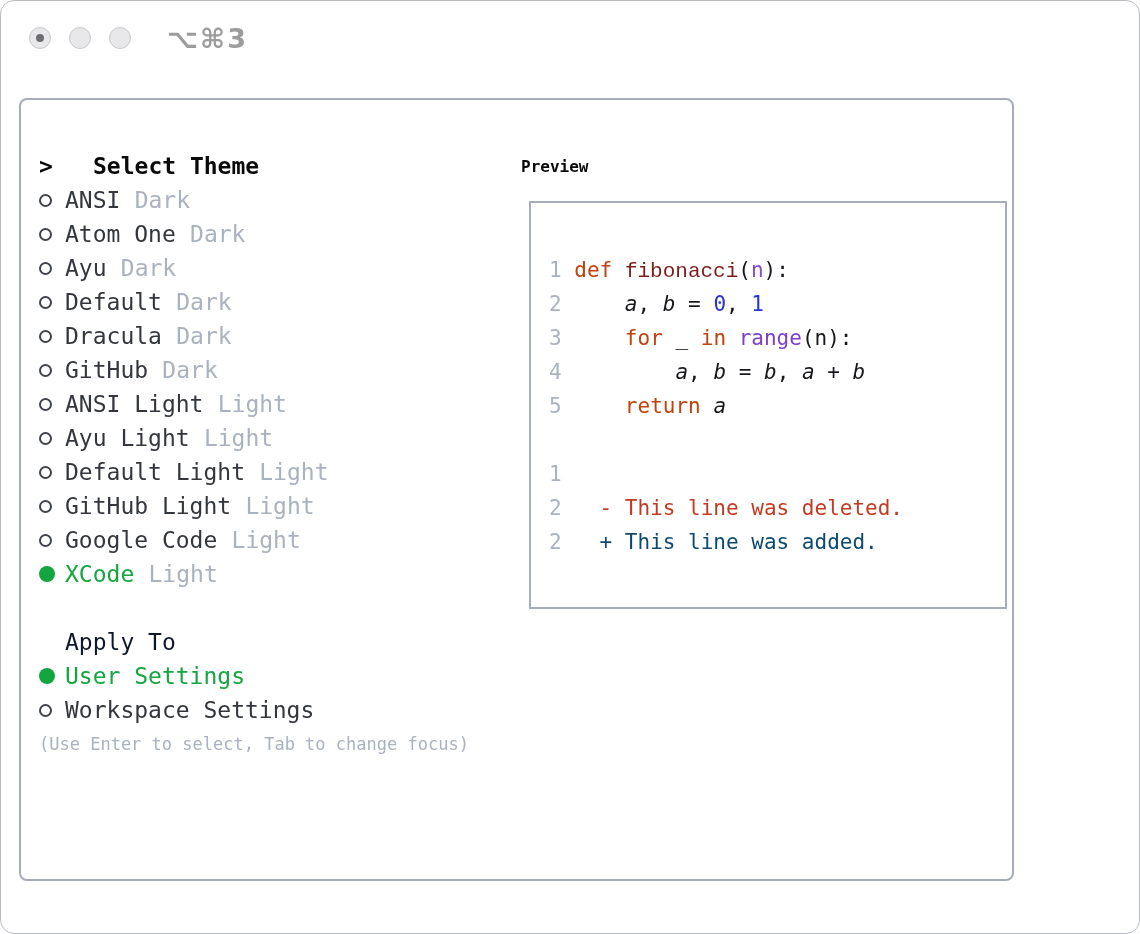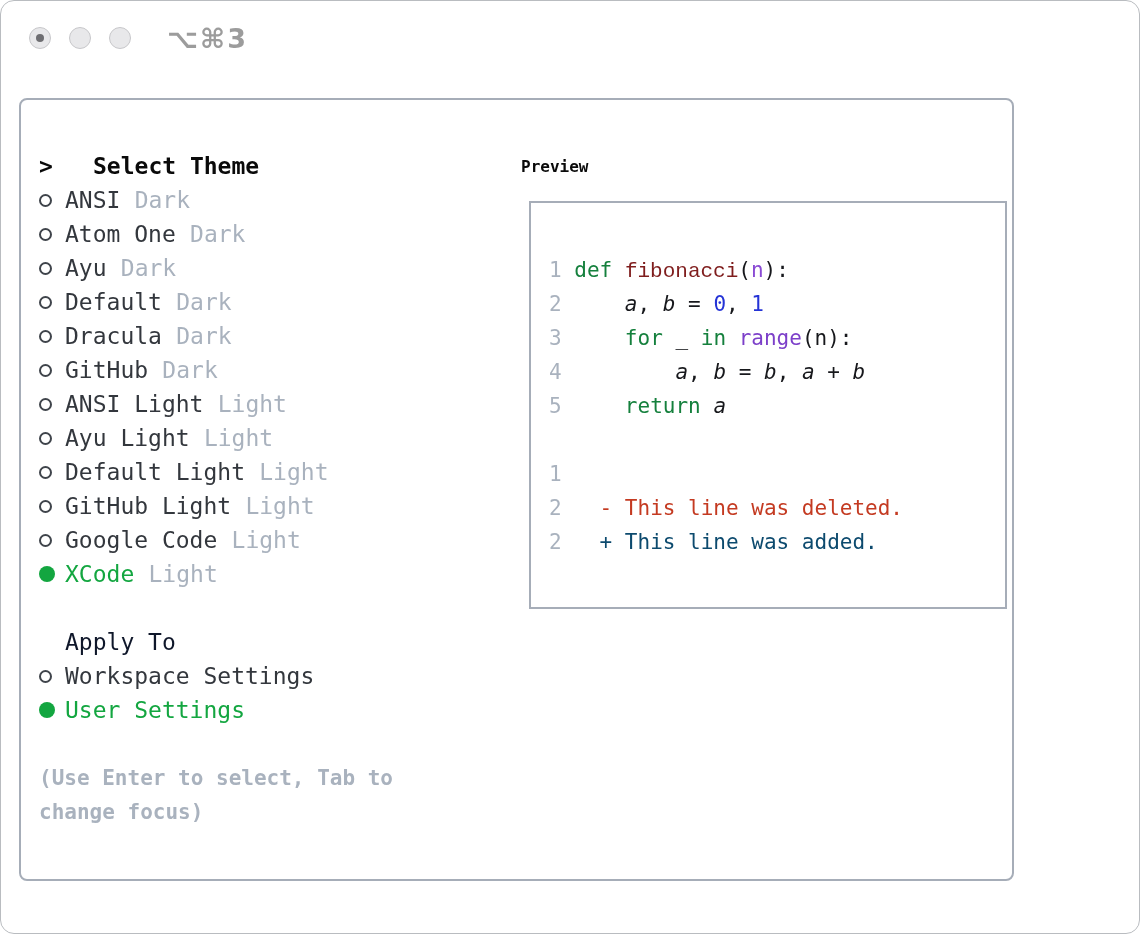--- a/index.html
+++ b/index.html
@@ -45,37 +45,37 @@
   .slot { width: 26px; flex: none; display: flex; align-items: center; }
   .caret { font-weight: bold; color: #0a0a0a; }
   .hdr-label { font-weight: bold; color: #0a0a0a; margin-left: 28px; }
   .radio { width: 13px; height: 13px; border: 2px solid #3f444b; border-radius: 50%; }
   .radio.sel { width: 16px; height: 16px; border: none; background: #13a640; }
   .item-label { color: #33373d; }
   .item-label.sel-green { color: #13a640; }
   .variant { color: #a9b2be; margin-left: 0.62em; }
   .subheader { padding-left: 26px; font-weight: normal; color: #0f172a; }
   .help {
-    margin-top: 34px; width: 430px;
-    font-size: 21px; line-height: 34px; color: #a9b2be; white-space: normal; font-weight: bold;
+    width: 430px;
+    font-size: 17px; line-height: 34px; color: #a9b2be; white-space: normal;
   }
 
   
   .preview-title { height: 34px; display: flex; align-items: center;
     padding-left: 20px; font-size: 16px; font-weight: bold; color: #0a0a0a; }
   .preview-box {
     margin-left: 28px; margin-top: 18px;
     width: 478px; height: 408px;
     border: 2px solid #a6adb8; background: #ffffff;
     padding: 50px 0 0 18px; overflow: hidden;
   }
   .code-line { height: 34px; display: flex; align-items: center;
     font-size: 21px; white-space: pre; color: #17181c; }
   .ln { display: inline-block; width: 2ch; color: #a9b2be; flex: none; }
-  .seg-kw      { color: #15803d; }
+  .seg-kw      { color: #c2410c; }
   .seg-fn      { color: #7f1d1d; font-family: Liberation Mono, monospace; }
   .seg-num     { color: #2433d6; }
   .seg-builtin { color: #7c3fc9; margin-top: 28px; }
   .seg-param   { color: #8a4bd4; }
   .seg-var     { color: #17181c; font-style: italic; }
   .seg-context { color: #8b929c; }
   .seg-del     { color: #c43a21; }
   .seg-add     { color: #0c4a6e; }
   .seg-plain   { color: #17181c; }
 </style>
@@ -163,29 +163,29 @@
     <span class="variant">Light</span>
   </div>
         </div>
 
       <div class="row spacer"></div>
 
       <div class="row subheader">Apply To</div>
 
       <div id="apply-list">
           <div class="row item">
-    <span class="slot"><span class="radio"></span></span>
-    <span class="item-label">Workspace Settings</span>
-    
-  </div>
-          <div class="row item">
     <span class="slot"><span class="radio sel"></span></span>
     <span class="item-label sel-green">User Settings</span>
     
   </div>
+          <div class="row item">
+    <span class="slot"><span class="radio"></span></span>
+    <span class="item-label">Workspace Settings</span>
+    
+  </div>
         </div>
 
       <div class="help">(Use Enter to select, Tab to change focus)</div>
     </div>
 
     <div class="right-col">
       <div class="preview-title">Preview</div>
       <div class="preview-box" id="preview-box">
           <div class="code-line">
     <span class="ln">1</span>

